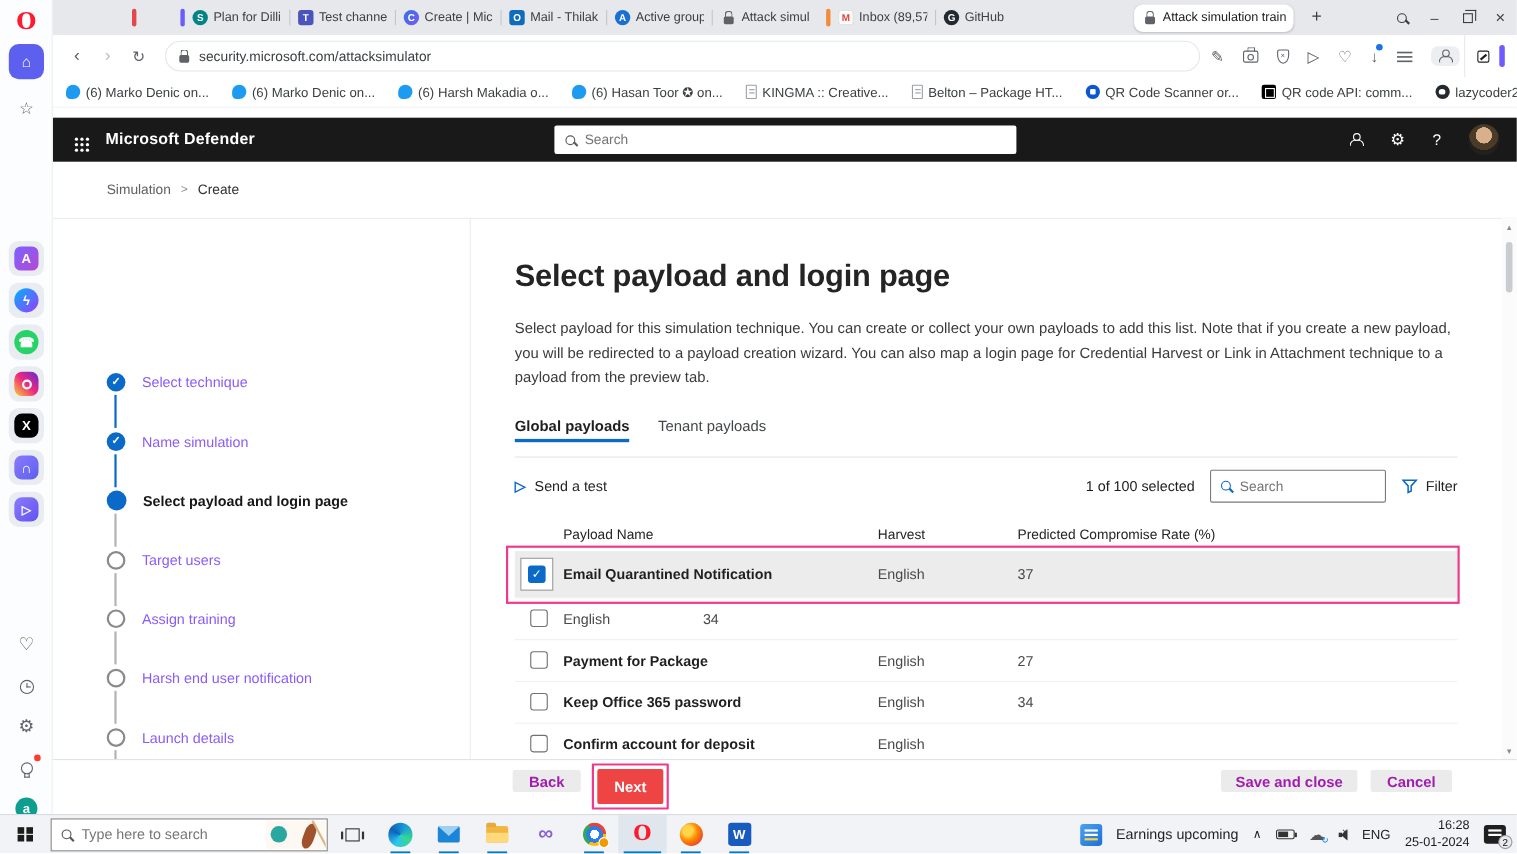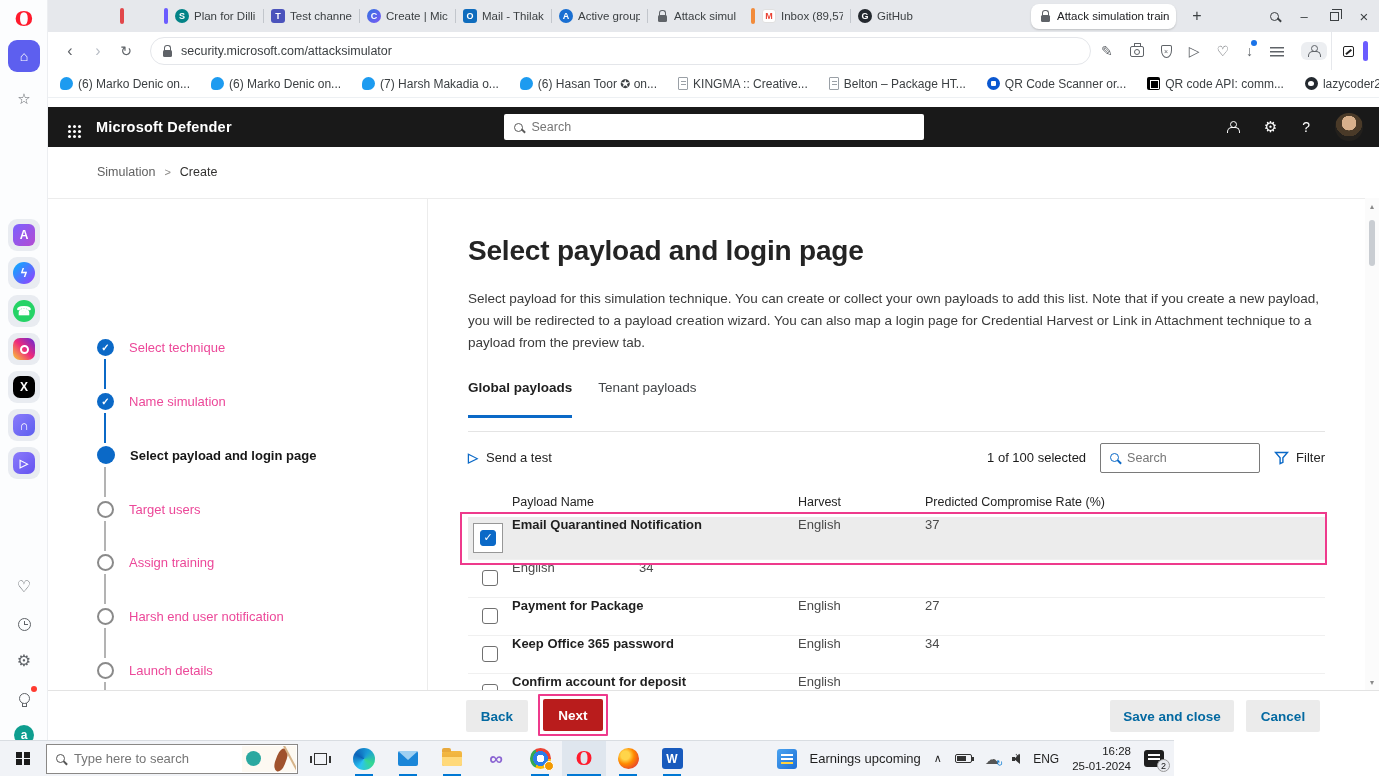--- a/index.html
+++ b/index.html
@@ -121,66 +121,66 @@
 .crumb-cur{color:#323130}
 .crumb-sep{font-size:11px;color:#8a8886}
 #hline{position:absolute;left:0;top:100px;width:1331px;height:1px;background:#ececec}
 #stepper{position:absolute;left:0;top:100px;width:380px;height:492px;border-right:1px solid #ececec}
 .step{position:absolute;left:49px;display:flex;align-items:center;gap:15px;height:20px}
 .bullet{width:17px;height:17px;border-radius:50%;flex:none}
 .b-done{background:#0b69c7;color:#fff;display:flex;align-items:center;justify-content:center;font-size:10px;font-weight:bold}
 .b-done::after{content:"✓"}
 .b-active{background:#0b69c7;width:18px;height:18px}
 .b-todo{border:2px solid #8a8a8a;background:#fff}
-.step-lbl{font-size:13px;color:#ec4899;white-space:nowrap}
+.step-lbl{font-size:13px;color:#8b5cf6;white-space:nowrap}
 .step.cur .step-lbl{font-weight:bold;color:#171717}
 .conn{position:absolute;left:56px;width:2px;height:30px}
 .conn.blue{background:#0b69c7}
 .conn.gray{background:#b3b3b3;width:1.5px}
 
 #main{position:absolute;left:420px;top:100px;width:857px}
 #pg-title{margin-top:36px;font-size:28px;line-height:34px;font-weight:bold;color:#242424;letter-spacing:-.2px}
 #pg-desc{margin-top:20px;font-size:13.5px;line-height:1.62;color:#3a3a3a}
 .pl-tabs{margin-top:26px;display:flex;gap:26px;font-size:13.5px}
-.pl-tab{padding-bottom:20px;color:#44474a;border-bottom:3px solid transparent}
+.pl-tab{padding-bottom:4px;color:#44474a;border-bottom:3px solid transparent}
 .pl-tab.active{font-weight:bold;color:#1f1f1f;border-bottom-color:#0b69c7}
 .tabs-divider{height:1px;background:#e4e4e4;margin-top:13px}
 .pl-toolbar{margin-top:9px;display:flex;align-items:center;height:34px}
 .send-test{display:flex;align-items:center;gap:8px;font-size:13px;color:#242424}
 .send-tri{color:#0b69c7;font-size:13px;font-weight:bold}
 .tb-right{margin-left:auto;display:flex;align-items:center;gap:14px}
 .sel-count{font-size:13px;color:#1b1b1b}
 .tb-search{width:160px;height:30px;border:1px solid #7a7a7a;border-radius:2px;display:flex;align-items:center;gap:8px;padding:0 9px;color:#0b69c7;font-size:12.5px}
 .tb-search input{color:#444;font-size:12.5px}
 .filterbtn{display:flex;align-items:center;gap:7px;font-size:13px;color:#242424}
 .tbl-head{display:flex;margin-top:12px;height:30px;align-items:center;font-size:12.5px;color:#242424}
 .col-cb{width:44px;flex:none;display:flex;align-items:center}
 .col-name{width:286px;flex:none}
 .col-lang{width:127px;flex:none}
 .col-rate{flex:1}
-.prow{display:flex;height:38px;font-size:13px;position:relative;border-top:1px solid #f0f0f0}
+.prow{display:flex;align-items:center;height:38px;font-size:13px;position:relative;border-top:1px solid #f0f0f0}
 .prow:first-of-type{border-top:none}
 .prow .nm{font-weight:bold;color:#1f1f1f}
 .prow .lg,.prow .rt{color:#4a4a4a}
 .prow.selected{background:#ececec;border-top:none;height:42px}
 .cb{width:16px;height:16px;border:1.5px solid #707070;border-radius:3px;background:#fff;margin-left:14px;flex:none}
 .cb.checked{background:#0b69c7;border-color:#0b69c7;color:#fff;display:flex;align-items:center;justify-content:center;font-size:11px;margin-left:0}
 .cb.checked::after{content:"✓"}
 .cb-box{margin-left:5px;width:30px;height:30px;border:1px solid #979797;background:#fff;display:flex;align-items:center;justify-content:center;flex:none}
 .anno{position:absolute;left:-8px;right:-2px;top:-5px;bottom:-6px;border:2px solid #ee3a8c;pointer-events:none;z-index:3}
 #vscroll{position:absolute;right:0;top:100px;width:14px;height:492px;background:#fbfbfb;color:#8a8a8a;z-index:7}
 .scr-btn{position:absolute;left:0;width:14px;height:16px;display:flex;align-items:center;justify-content:center;font-size:8px}
 .scr-thumb{position:absolute;top:22px;left:4px;width:6px;height:46px;background:#c9cdd2;border-radius:3px}
 #footer{position:absolute;left:0;top:592px;width:1331px;height:50px;background:#fff;border-top:1px solid #e3e3e3;z-index:6}
-.btn{position:absolute;top:9px;height:32px;background:#ebebeb;border-radius:2px;font-size:13.5px;font-weight:bold;color:#0369a1;display:flex;align-items:center;justify-content:center;border:none}
-.btn.primary{background:#b91c1c;color:#fff;position:static}
+.btn{position:absolute;top:9px;height:20px;background:#ebebeb;border-radius:2px;font-size:13.5px;font-weight:bold;color:#a21caf;display:flex;align-items:center;justify-content:center;border:none}
+.btn.primary{background:#ef4444;color:#fff;position:static}
 .nextwrap{position:absolute;left:490px;top:3px;border:2.5px solid #ee3a8c;padding:3px;border-radius:1px}
 
 
-#taskbar{left:0;top:740px;width:1174px;height:36px;background:#f1f3f7;border-top:1px solid #d9dde2;display:flex;align-items:center;z-index:10}
+#taskbar{left:0;top:740px;width:1379px;height:36px;background:#f1f3f7;border-top:1px solid #d9dde2;display:flex;align-items:center;z-index:10}
 .start{width:46px;height:36px;display:flex;align-items:center;justify-content:center}
 .winlogo{display:grid;grid-template-columns:6px 6px;grid-template-rows:6px 6px;gap:1.5px}
 .winlogo span{background:#1c1c1c}
 .tsk-search{width:252px;height:30px;background:#fff;border:1px solid #8a8886;display:flex;align-items:center;padding:0 9px;gap:9px;color:#444;font-size:13px;position:relative;flex:none}
 .search-art{position:absolute;right:1px;top:1px;width:54px;height:26px;background:#fdf9f2;overflow:hidden}
 .art-ball{position:absolute;left:4px;top:5px;width:15px;height:15px;border-radius:50%;background:#2aa8a0}
 .art-violin{position:absolute;right:10px;top:2px;width:10px;height:24px;background:#a0522d;border-radius:5px/9px;transform:rotate(20deg)}
 .art-bow{position:absolute;right:4px;top:-2px;width:2px;height:30px;background:#d6b48a;transform:rotate(-28deg)}
 .tb-app{width:44px;height:36px;display:flex;align-items:center;justify-content:center;position:relative;flex:none}
 .tb-app.running::after{content:"";position:absolute;bottom:0;left:13px;right:13px;height:2.5px;background:#0078d4}
@@ -374,21 +374,21 @@
     <span class="bk">
         <span class="bkic bk-tw"></span>
         <span>(6) Marko Denic on...</span>
       </span>
     <span class="bk">
         <span class="bkic bk-tw"></span>
         <span>(6) Marko Denic on...</span>
       </span>
     <span class="bk">
         <span class="bkic bk-tw"></span>
-        <span>(7) Harsh Makadia o...</span>
+        <span>(6) Harsh Makadia o...</span>
       </span>
     <span class="bk">
         <span class="bkic bk-tw"></span>
         <span>(6) Hasan Toor ✪ on...</span>
       </span>
     <span class="bk">
         <span class="bkic bk-page"></span>
         <span>KINGMA :: Creative...</span>
       </span>
     <span class="bk">

